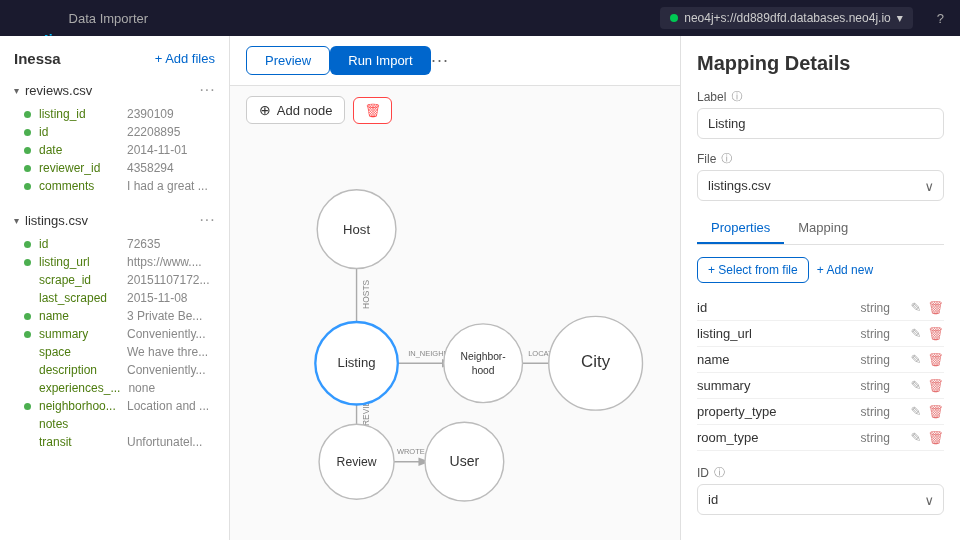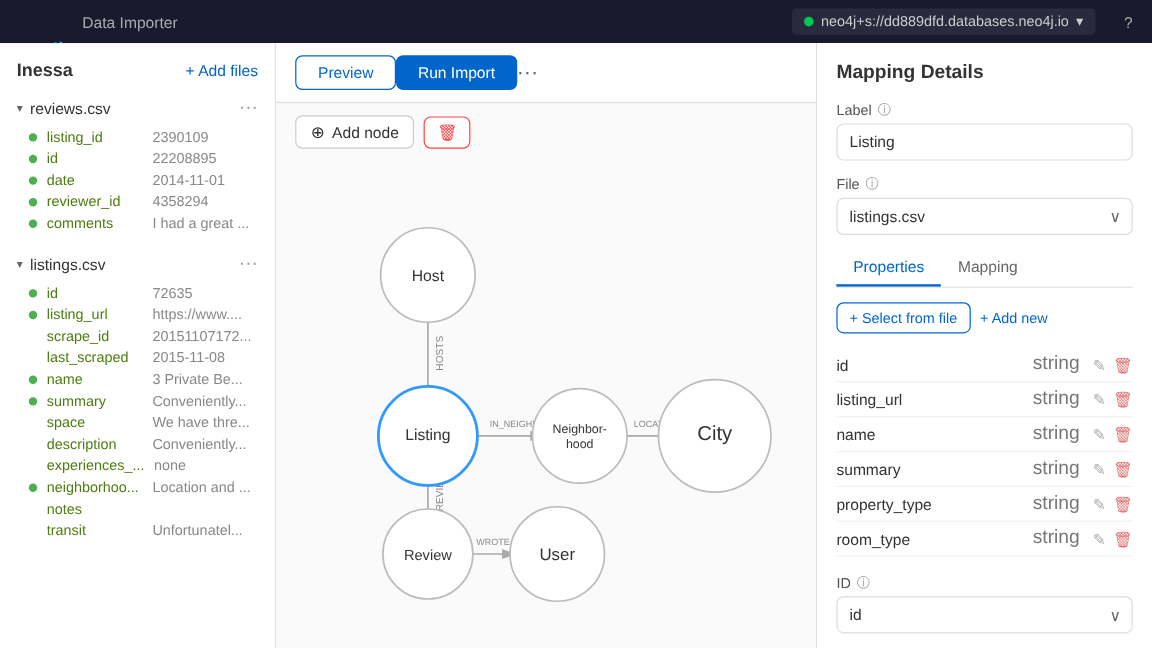--- a/index.html
+++ b/index.html
@@ -41,38 +41,38 @@
     .btn-run { background: #0066cc; color: #fff; border: none; border-radius: 6px; padding: 6px 18px; cursor: pointer; font-size: 13px; font-weight: 500; }
     .btn-more { background: none; border: none; color: #666; cursor: pointer; font-size: 18px; }
     .canvas-toolbar { display: flex; align-items: center; gap: 8px; padding: 10px 16px; }
     .btn-add-node { display: flex; align-items: center; gap: 6px; border: 1.5px solid #ccc; background: #fff; border-radius: 6px; padding: 5px 12px; cursor: pointer; font-size: 13px; color: #333; }
     .btn-delete { border: 1.5px solid #f44; background: #fff; border-radius: 6px; padding: 5px 10px; cursor: pointer; color: #f44; }
     .canvas { flex: 1; position: relative; overflow: hidden; }
     svg.graph { width: 100%; height: 100%; }
 
     
     .right-panel { width: 280px; background: #fff; border-left: 1px solid #e0e0e0; overflow-y: auto; flex-shrink: 0; padding: 16px; }
-    .panel-title { font-weight: 700; font-size: 16px; margin-bottom: 14px; }
+    .panel-title { font-weight: 700; font-size: 20px; margin-bottom: 14px; }
     .panel-field { margin-bottom: 12px; }
     .panel-label { display: flex; align-items: center; gap: 5px; font-size: 12px; color: #555; margin-bottom: 4px; font-weight: 500; }
     .panel-label-info { color: #999; font-size: 11px; cursor: pointer; }
     .panel-input { width: 100%; border: 1.5px solid #ddd; border-radius: 6px; padding: 7px 10px; font-size: 13px; color: #333; }
     .panel-select-wrap { position: relative; }
     .panel-select { width: 100%; border: 1.5px solid #ddd; border-radius: 6px; padding: 7px 10px; font-size: 13px; color: #333; appearance: none; background: #fff; cursor: pointer; }
     .panel-select-arrow { position: absolute; right: 10px; top: 50%; transform: translateY(-50%); color: #666; pointer-events: none; }
     .panel-tabs { display: flex; border-bottom: 1px solid #e0e0e0; margin-bottom: 12px; }
     .panel-tab { padding: 7px 14px; cursor: pointer; font-size: 13px; color: #666; border-bottom: 2px solid transparent; }
     .panel-tab.active { color: #0066cc; border-bottom: 2px solid #0066cc; font-weight: 500; }
     .panel-actions { display: flex; gap: 8px; margin-bottom: 12px; }
     .btn-select-file { display: flex; align-items: center; gap: 4px; border: 1.5px solid #0066cc; background: #fff; color: #0066cc; border-radius: 6px; padding: 5px 10px; font-size: 12px; cursor: pointer; }
     .btn-add-new { display: flex; align-items: center; gap: 4px; border: none; background: none; color: #0066cc; font-size: 12px; cursor: pointer; }
     .prop-table { width: 100%; }
     .prop-row { display: flex; align-items: center; padding: 5px 0; border-bottom: 1px solid #f0f0f0; }
     .prop-name { flex: 1; font-size: 13px; color: #333; }
-    .prop-type { flex: 0 0 50px; font-size: 16px; color: #777; }
+    .prop-type { flex: 0 0 50px; font-size: 12px; color: #777; }
     .prop-actions { display: flex; gap: 6px; }
     .prop-icon { color: #aaa; cursor: pointer; font-size: 13px; }
     .prop-icon.delete { color: #e57373; }
     .id-section { margin-top: 14px; }
     .id-label { display: flex; align-items: center; gap: 5px; font-size: 12px; color: #555; margin-bottom: 4px; font-weight: 500; }
   </style>
 </head>
 <body>
 
 <div class="topbar">

